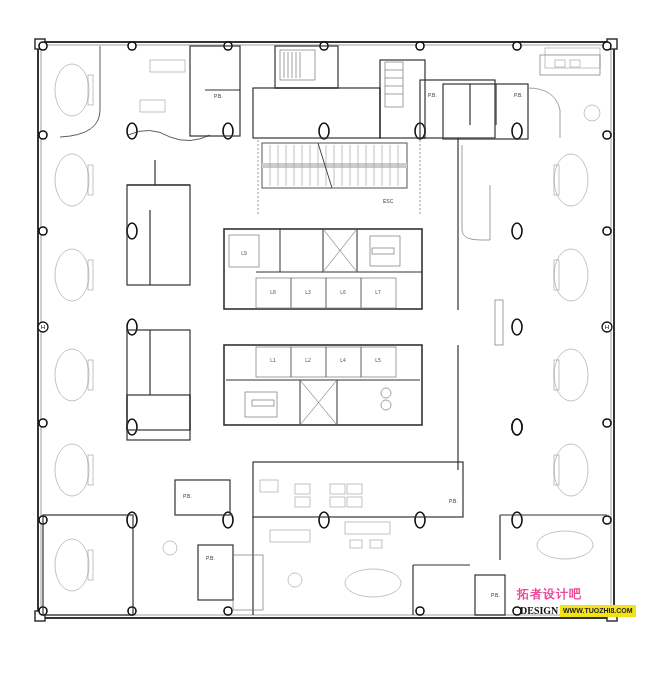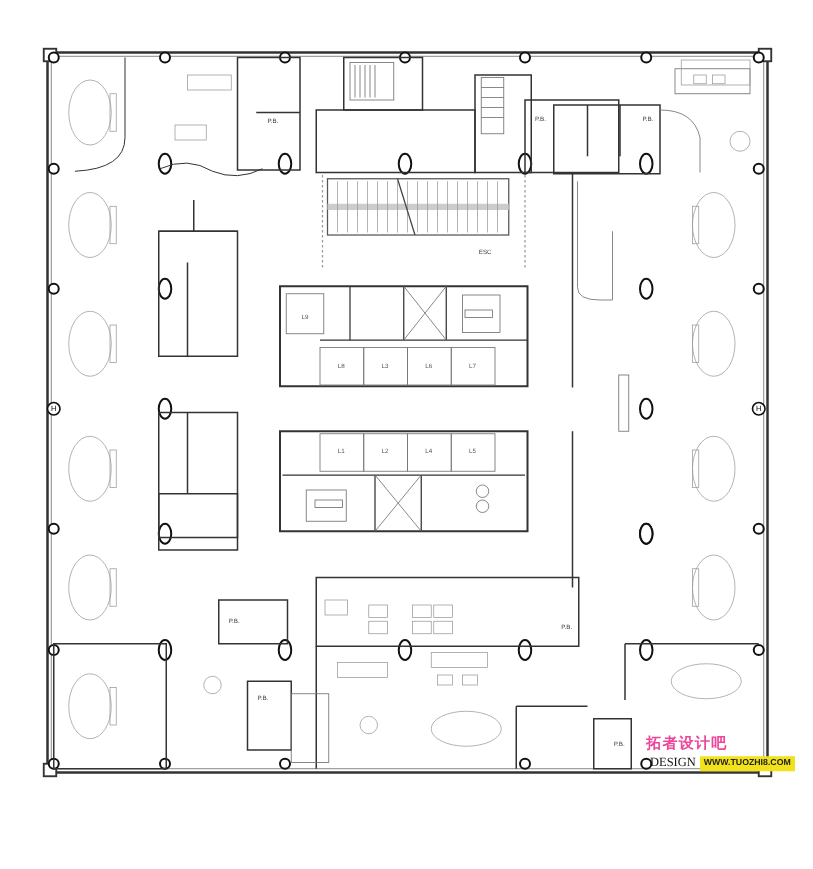--- a/index.html
+++ b/index.html
@@ -6,21 +6,21 @@
   body { width:650px; height:695px; position:relative; overflow:hidden; font-family:"Liberation Sans", sans-serif; }
   #plan { position:absolute; left:0; top:0; width:650px; height:695px; }
   .wall { stroke:#333; fill:none; }
   .thin { stroke:#777; fill:none; stroke-width:0.7; }
   .lt { stroke:#999; fill:none; stroke-width:0.6; }
   .col { fill:#fff; stroke:#111; stroke-width:1.6; }
   .lbl { font-family:"Liberation Sans", sans-serif; font-size:5px; fill:#444; }
   .elev-lbl { font-family:"Liberation Sans", sans-serif; font-size:5px; fill:#555; text-anchor:middle; }
   .watermark { position:absolute; left:515px; top:583px; width:115px; height:40px; }
   .wm-cn { position:absolute; left:2px; top:0; font-family:"DejaVu Sans", sans-serif; font-weight:bold; font-size:12px; color:#ec4899; letter-spacing:1px; line-height:22px; white-space:nowrap; }
-  .wm-design { position:absolute; left:5px; top:22px; font-family:"Liberation Serif", serif; font-weight:normal; font-size:10px; color:#111; line-height:11px; }
+  .wm-design { position:absolute; left:5px; top:22px; font-family:"Liberation Serif", serif; font-weight:bold; font-size:10px; color:#111; line-height:11px; }
   .wm-url { position:absolute; left:45px; top:22px; background:#f2e21c; font-family:"Liberation Sans", sans-serif; font-weight:bold; font-size:7px; color:#222; padding:1px 3px; line-height:10px; }
 </style>
 </head>
 <body>
 
 <svg id="plan" viewBox="0 0 650 695" xmlns="http://www.w3.org/2000/svg">
 
   <g>
     <rect x="38" y="42" width="576" height="576" class="wall" stroke-width="2"></rect>
     <rect x="41" y="45" width="570" height="570" class="thin"></rect>

